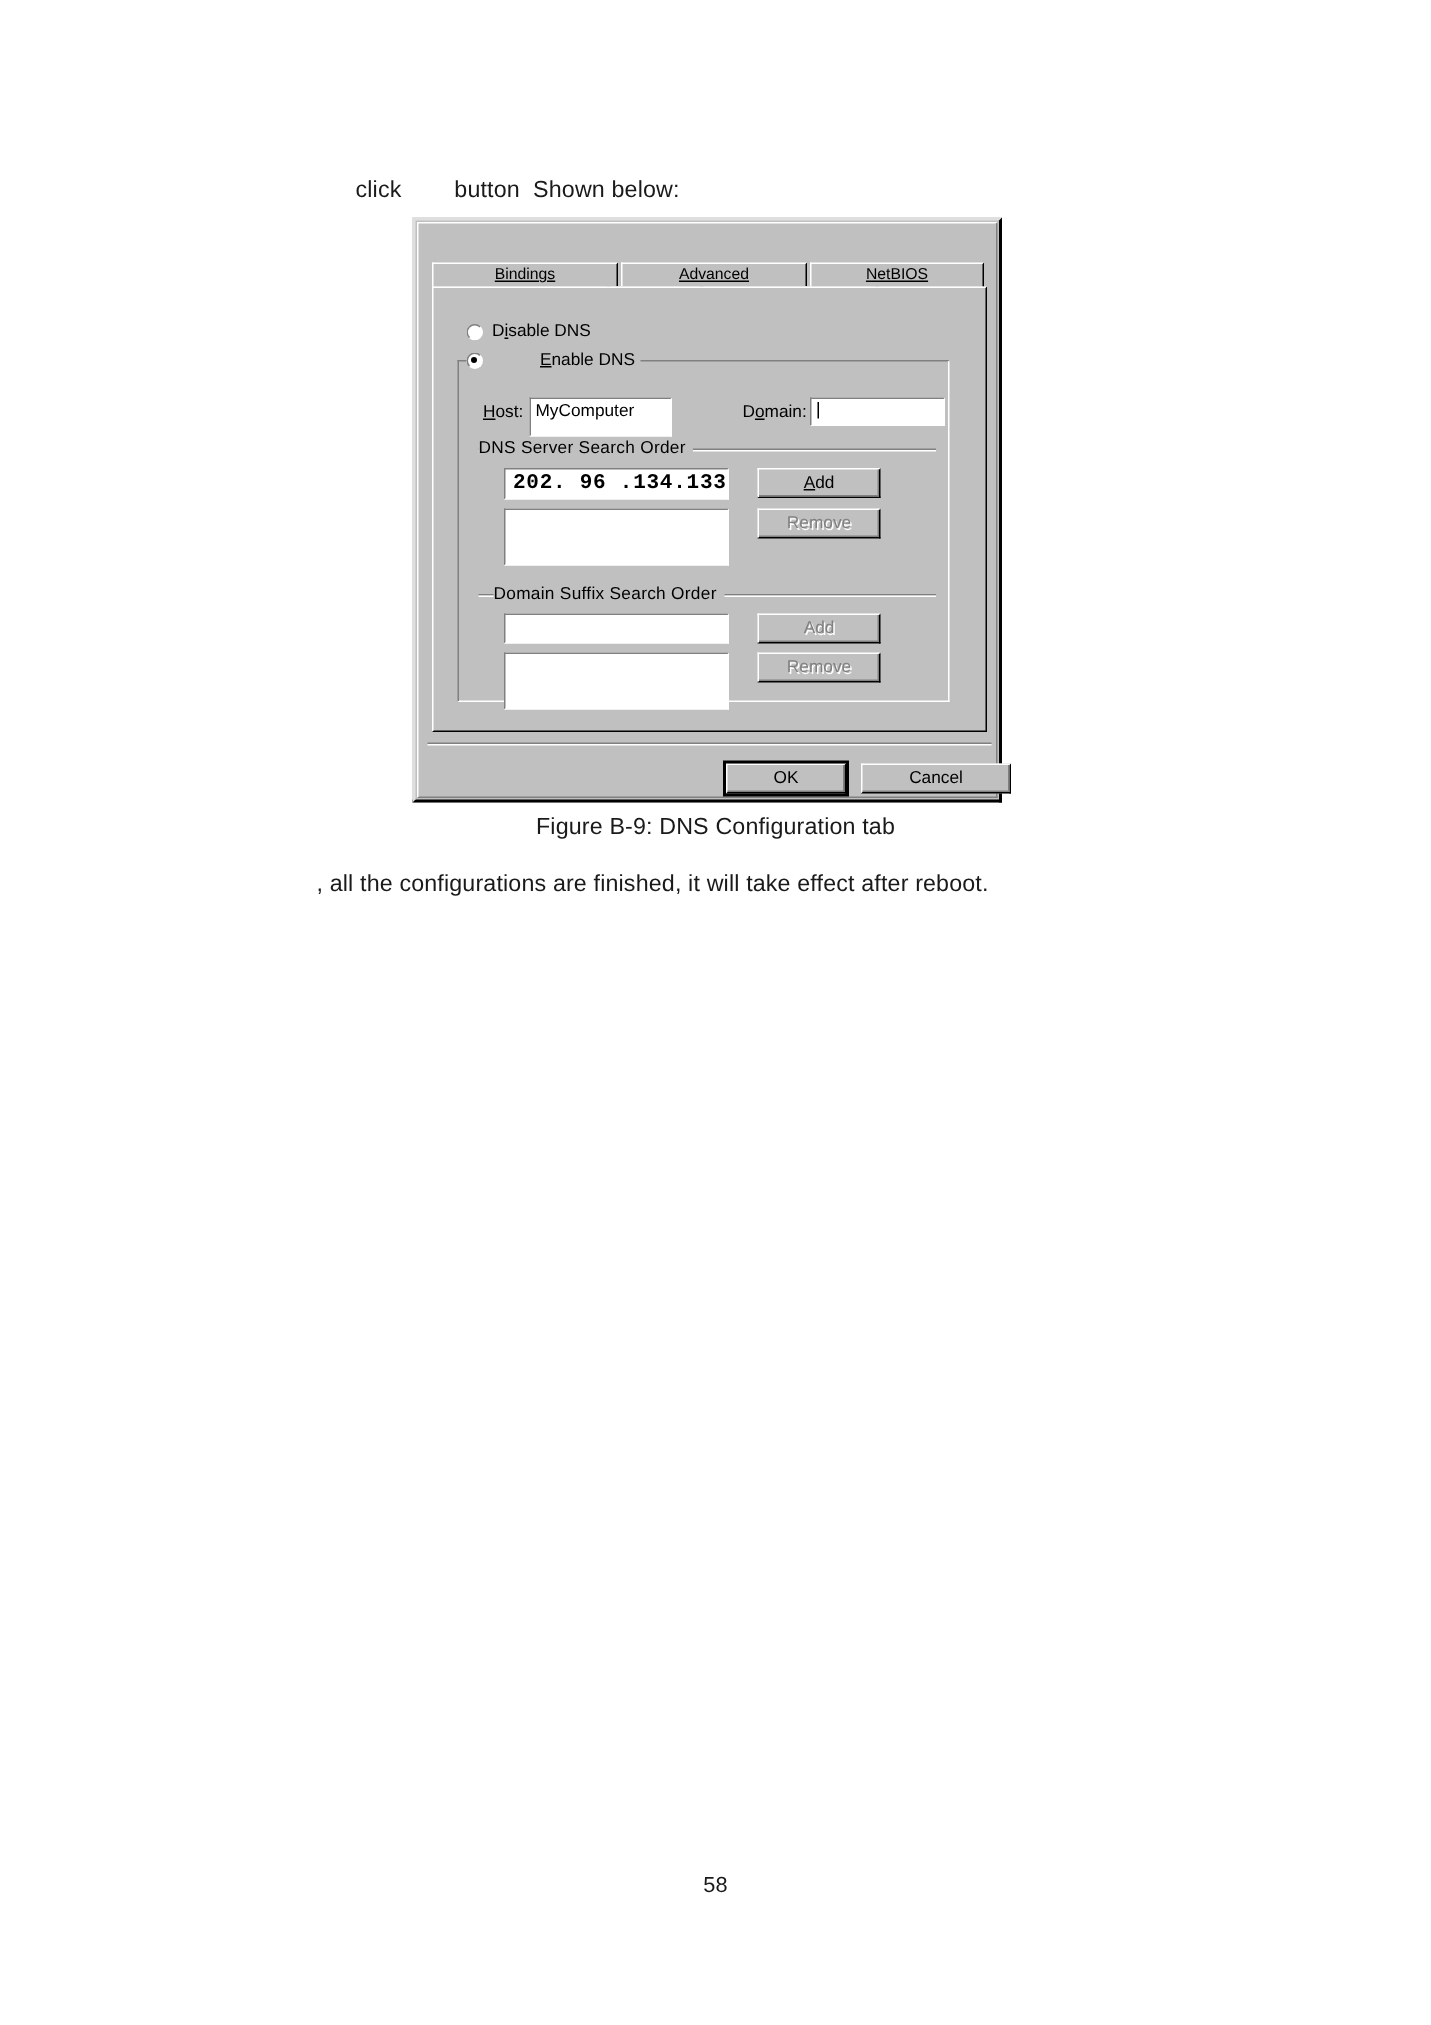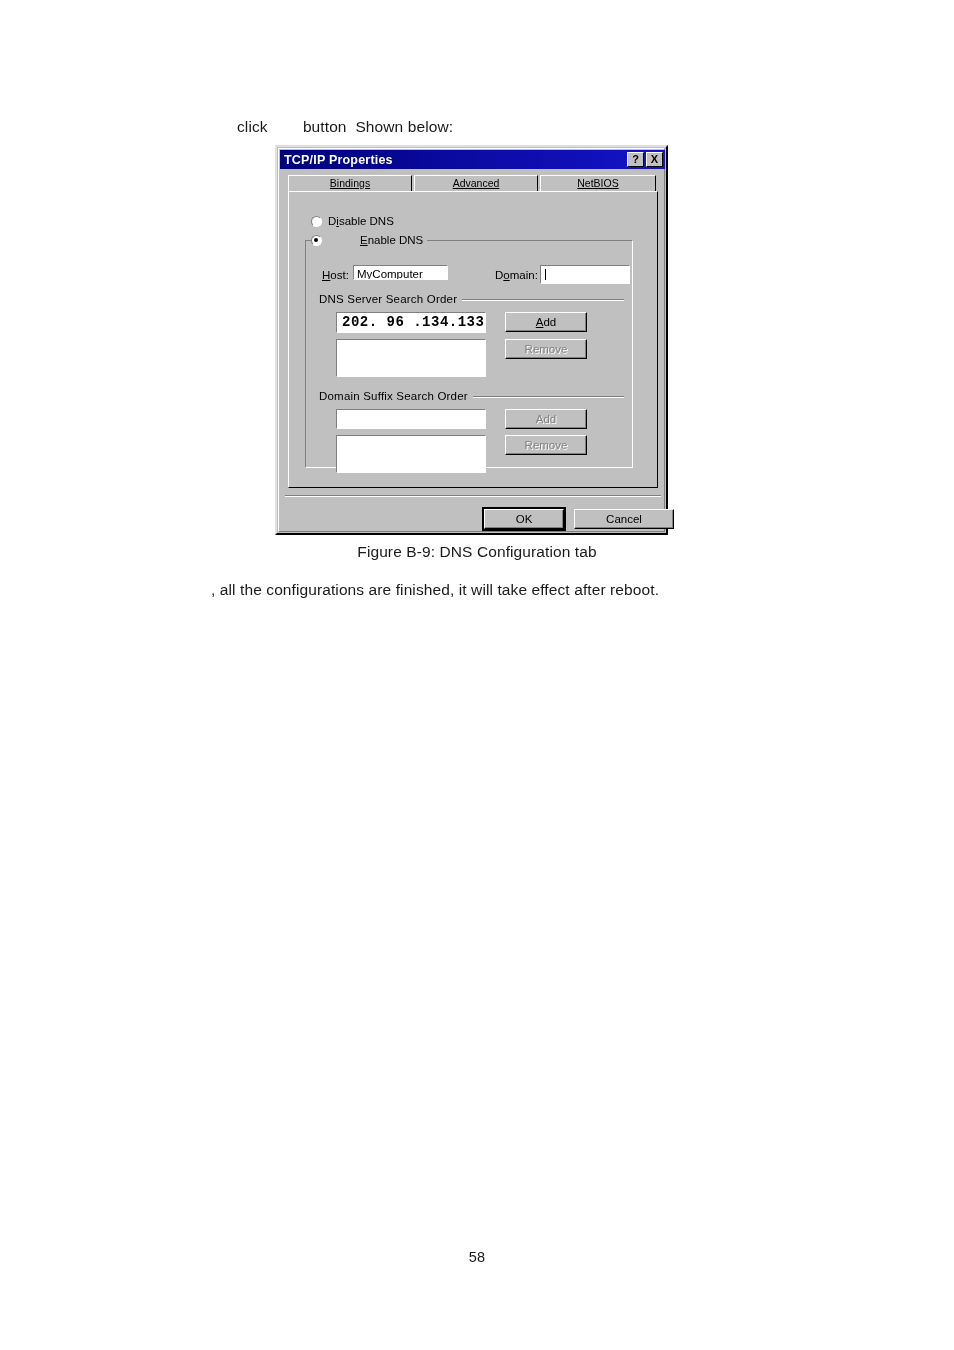--- a/index.html
+++ b/index.html
@@ -298,27 +298,20 @@
   }
 </style>
 </head>
 <body>
 
 <div class="doc-line" id="intro-line">click        button  Shown below:</div>
 
 <div class="dialog">
   <div class="dialog-inner-bevel"></div>
 
-  <div class="titlebar">
-    <span class="titlebar-text">TCP/IP Properties</span>
-    <span class="titlebar-buttons">
-      <span class="tb-btn">?</span>
-      <span class="tb-btn">X</span>
-    </span>
-  </div>
 
   <div class="tabstrip">
     <div class="tabrow tabrow-top">
       <div class="tab" style="width:124px">Bindings</div>
       <div class="tab" style="width:124px">Advanced</div>
       <div class="tab" style="width:116px">NetBIOS</div>
     </div>
     <div class="tabrow tabrow-bottom">
       <div class="tab selected" style="width:117px">DNS Configuration</div>
       <div class="tab" style="width:60px">Gateway</div>
@@ -334,41 +327,41 @@
   <div class="radio-row" id="radio-disable">
     <span class="radio-dot"></span>
     <span><span>D</span><span class="u">i</span><span>sable DNS</span></span>
   </div>
   <div class="radio-row" id="radio-enable">
     <span class="radio-dot checked"></span>
     <span><span></span><span class="u">E</span><span>nable DNS</span></span>
   </div>
 
   <div class="lbl" style="left:45px; top:122px;"><span class="u">H</span><span>ost:</span></div>
-  <div class="textbox" style="left:76px; top:118px; width:95px; height:15px;">MyComputer</div>
+  <div class="textbox" style="left:76px; top:118px; width:95px; height:26px;">MyComputer</div>
 
   <div class="lbl" style="left:218px; top:122px;"><span>D</span><span class="u">o</span><span>main:</span></div>
   <div class="textbox" style="left:263px; top:118px; width:90px; height:19px;"><span class="caret"></span></div>
 
   <div class="section-label" style="left:42px; top:146px;">DNS Server Search Order</div>
   <div class="section-rule" style="left:42px; top:152px; width:305px;"></div>
 
   <div class="ipbox" style="left:59px; top:165px; width:150px; height:21px;">202. 96 .134.133</div>
   <div class="listbox" style="left:59px; top:192px; width:150px; height:38px;"></div>
 
   <div class="btn" style="left:228px; top:165px; width:82px; height:20px;">
     <span class="inner-edge"></span>
     <span><span class="u">A</span>dd</span>
   </div>
   <div class="btn disabled" style="left:228px; top:192px; width:82px; height:20px;">
     <span class="inner-edge"></span>
     <span>Remove</span>
   </div>
 
-  <div class="section-label" style="left:42px; top:243px;">Domain Suffix Search Order</div>
+  <div class="section-label" style="left:52px; top:243px;">Domain Suffix Search Order</div>
   <div class="section-rule" style="left:42px; top:249px; width:305px;"></div>
 
   <div class="textbox" style="left:59px; top:262px; width:150px; height:20px;"></div>
   <div class="listbox" style="left:59px; top:288px; width:150px; height:38px;"></div>
 
   <div class="btn disabled" style="left:228px; top:262px; width:82px; height:20px;">
     <span class="inner-edge"></span>
     <span>Add</span>
   </div>
   <div class="btn disabled" style="left:228px; top:288px; width:82px; height:20px;">

